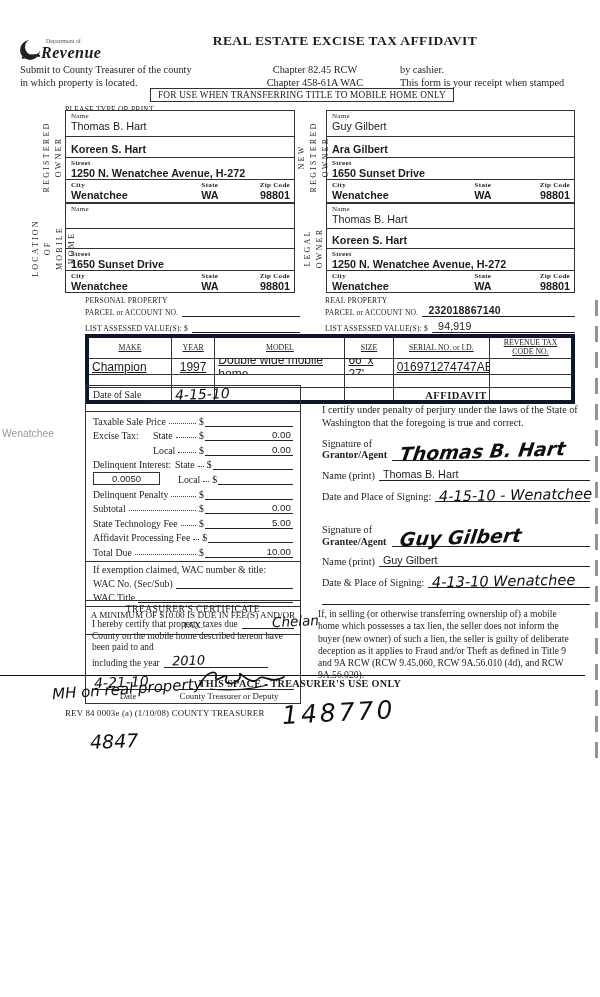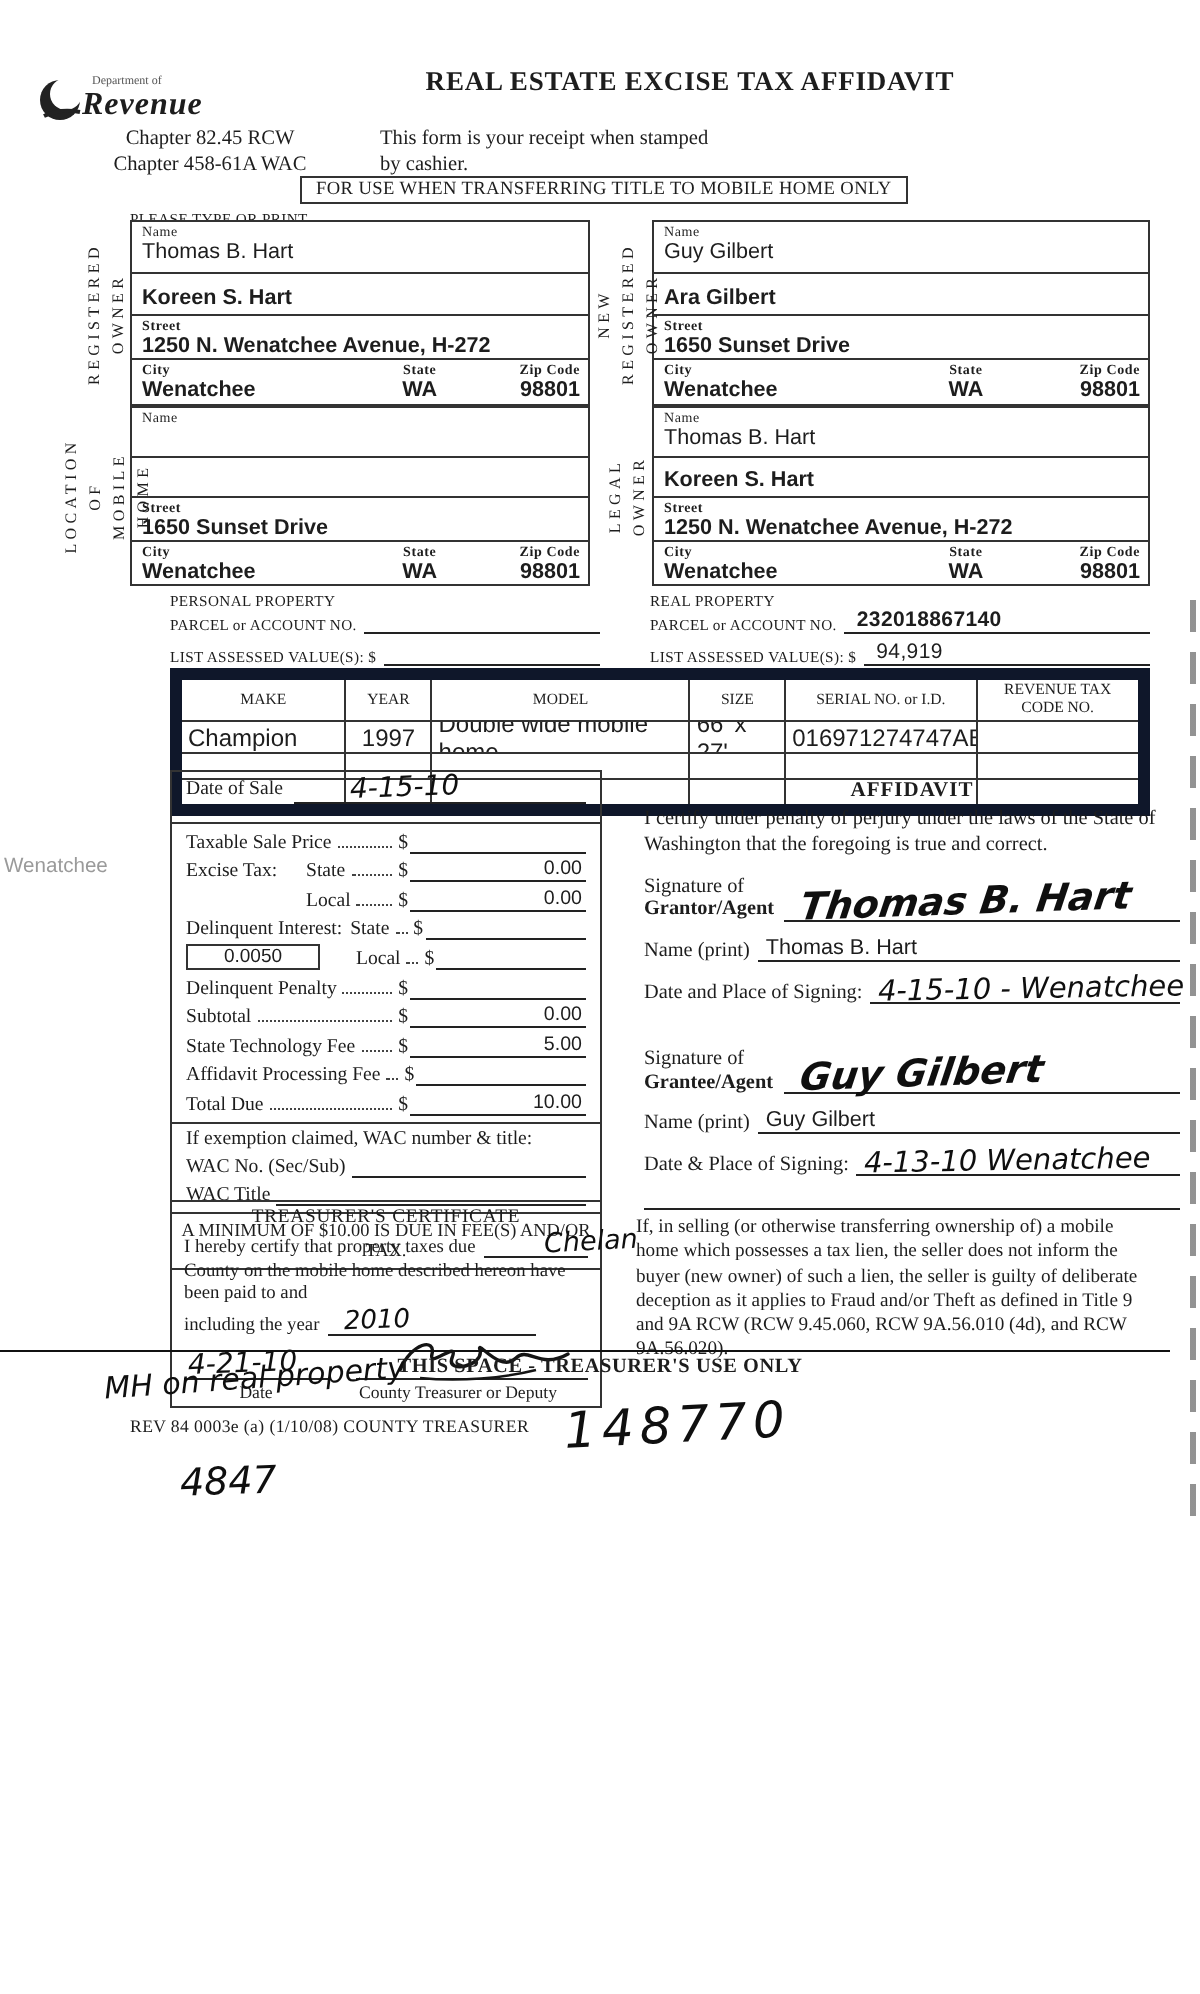--- a/index.html
+++ b/index.html
@@ -43,21 +43,21 @@
   .pcol{width:215px;} .pcol.right{margin-left:25px;width:250px;}
   .pline{display:flex;align-items:flex-end;}
   .pline .lab{white-space:nowrap;}
   .pline .uline{flex:1;border-bottom:1px solid #222;margin-left:4px;position:relative;height:11px;}
   .pval{position:absolute;left:6px;bottom:0;font-family:"Liberation Sans",sans-serif;
         font-size:10.5px;font-weight:bold;white-space:nowrap;}
   .pval2{font-weight:normal;}
   .p2{margin-top:4px;}
 
   
-  .vtable{position:absolute;top:334px;left:85px;right:25px;border:6px solid #0f172a;box-sizing:border-box;}
+  .vtable{position:absolute;top:334px;left:85px;right:25px;border:4px solid #0f172a;box-sizing:border-box;text-decoration:underline;}
   .vt-row{display:flex;}
   .vt-row + .vt-row{border-top:1px solid #333;}
   .vcell{box-sizing:border-box;padding:0 3px;overflow:hidden;}
   .vcell + .vcell{border-left:1px solid #333;}
   .vt-head .vcell{font-size:7.8px;text-align:center;display:flex;align-items:center;justify-content:center;height:20px;line-height:1.1;}
   .vt-data .vcell{font-family:"Liberation Sans",sans-serif;font-size:12px;height:15px;display:flex;align-items:center;}
   .vt-blank .vcell{height:12px;}
   .c-make{width:17%;} .c-year{width:9%;justify-content:center;} .c-model{width:27%;}
   .c-size{width:10%;} .c-serial{width:20%;} .c-rev{width:17%;}
 
@@ -154,27 +154,31 @@
       <div>
         <div class="logo-dept">Department of</div>
         <div class="logo-brand">Revenue</div>
       </div>
     </div>
   </div>
   <div class="title-block">
     <div class="title2">REAL ESTATE EXCISE TAX AFFIDAVIT</div>
   </div>
   <div class="sub-row">
+    <div class="sub-left">
+      <div>Submit to County Treasurer of the county</div>
+      <div>in which property is located.</div>
+    </div>
     <div class="sub-mid">
       <div>Chapter 82.45 RCW</div>
       <div>Chapter 458-61A WAC</div>
     </div>
     <div class="sub-right">
+      <div>by cashier.</div>
       <div>This form is your receipt when stamped</div>
-      <div>by cashier.</div>
     </div>
   </div>
   <div class="use-note">FOR USE WHEN TRANSFERRING TITLE TO MOBILE HOME ONLY</div>
   <div class="type-notes">
     <div>PLEASE TYPE OR PRINT</div>
     <div>INCOMPLETE AFFIDAVITS WILL NOT BE ACCEPTED</div>
   </div>
 
   <div class="owner-cell" style="left:42px;top:110px;width:253px;height:93px;">
     <div class="vlabel">

